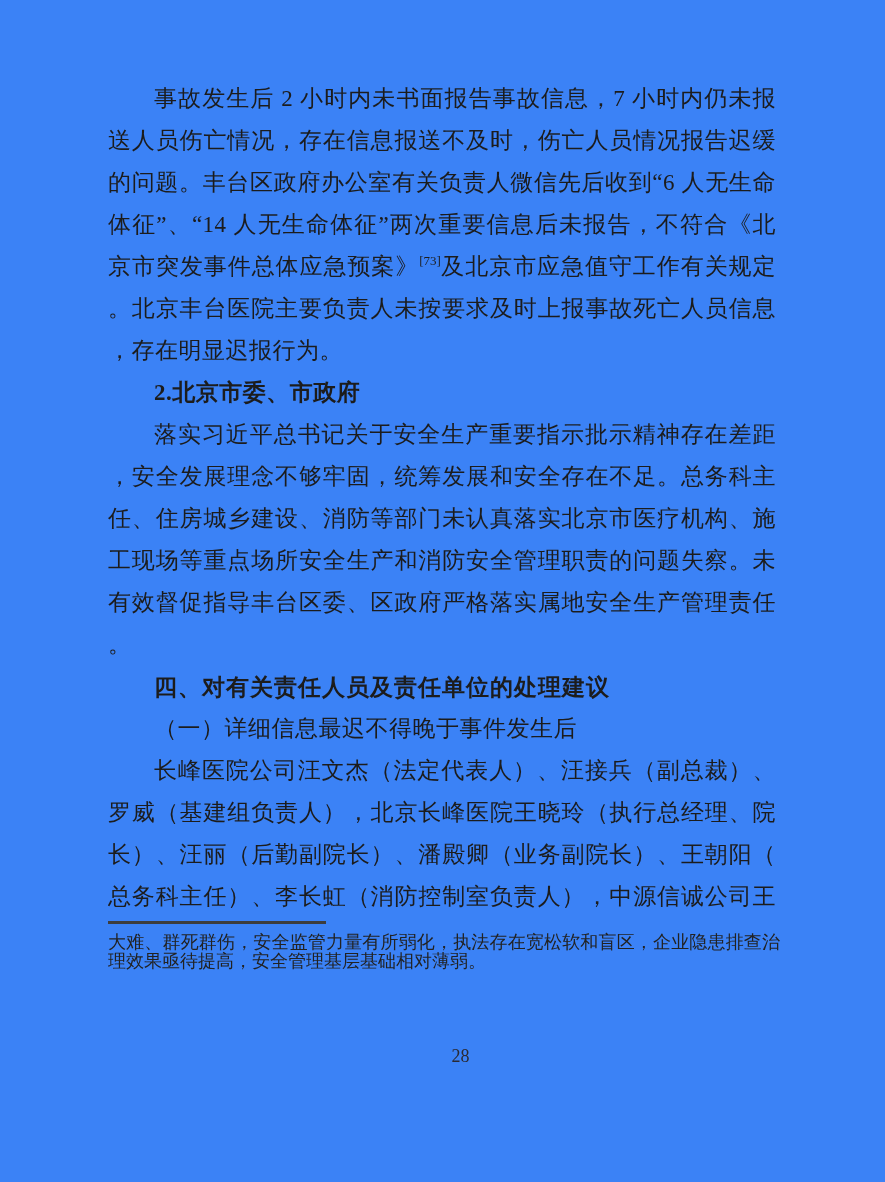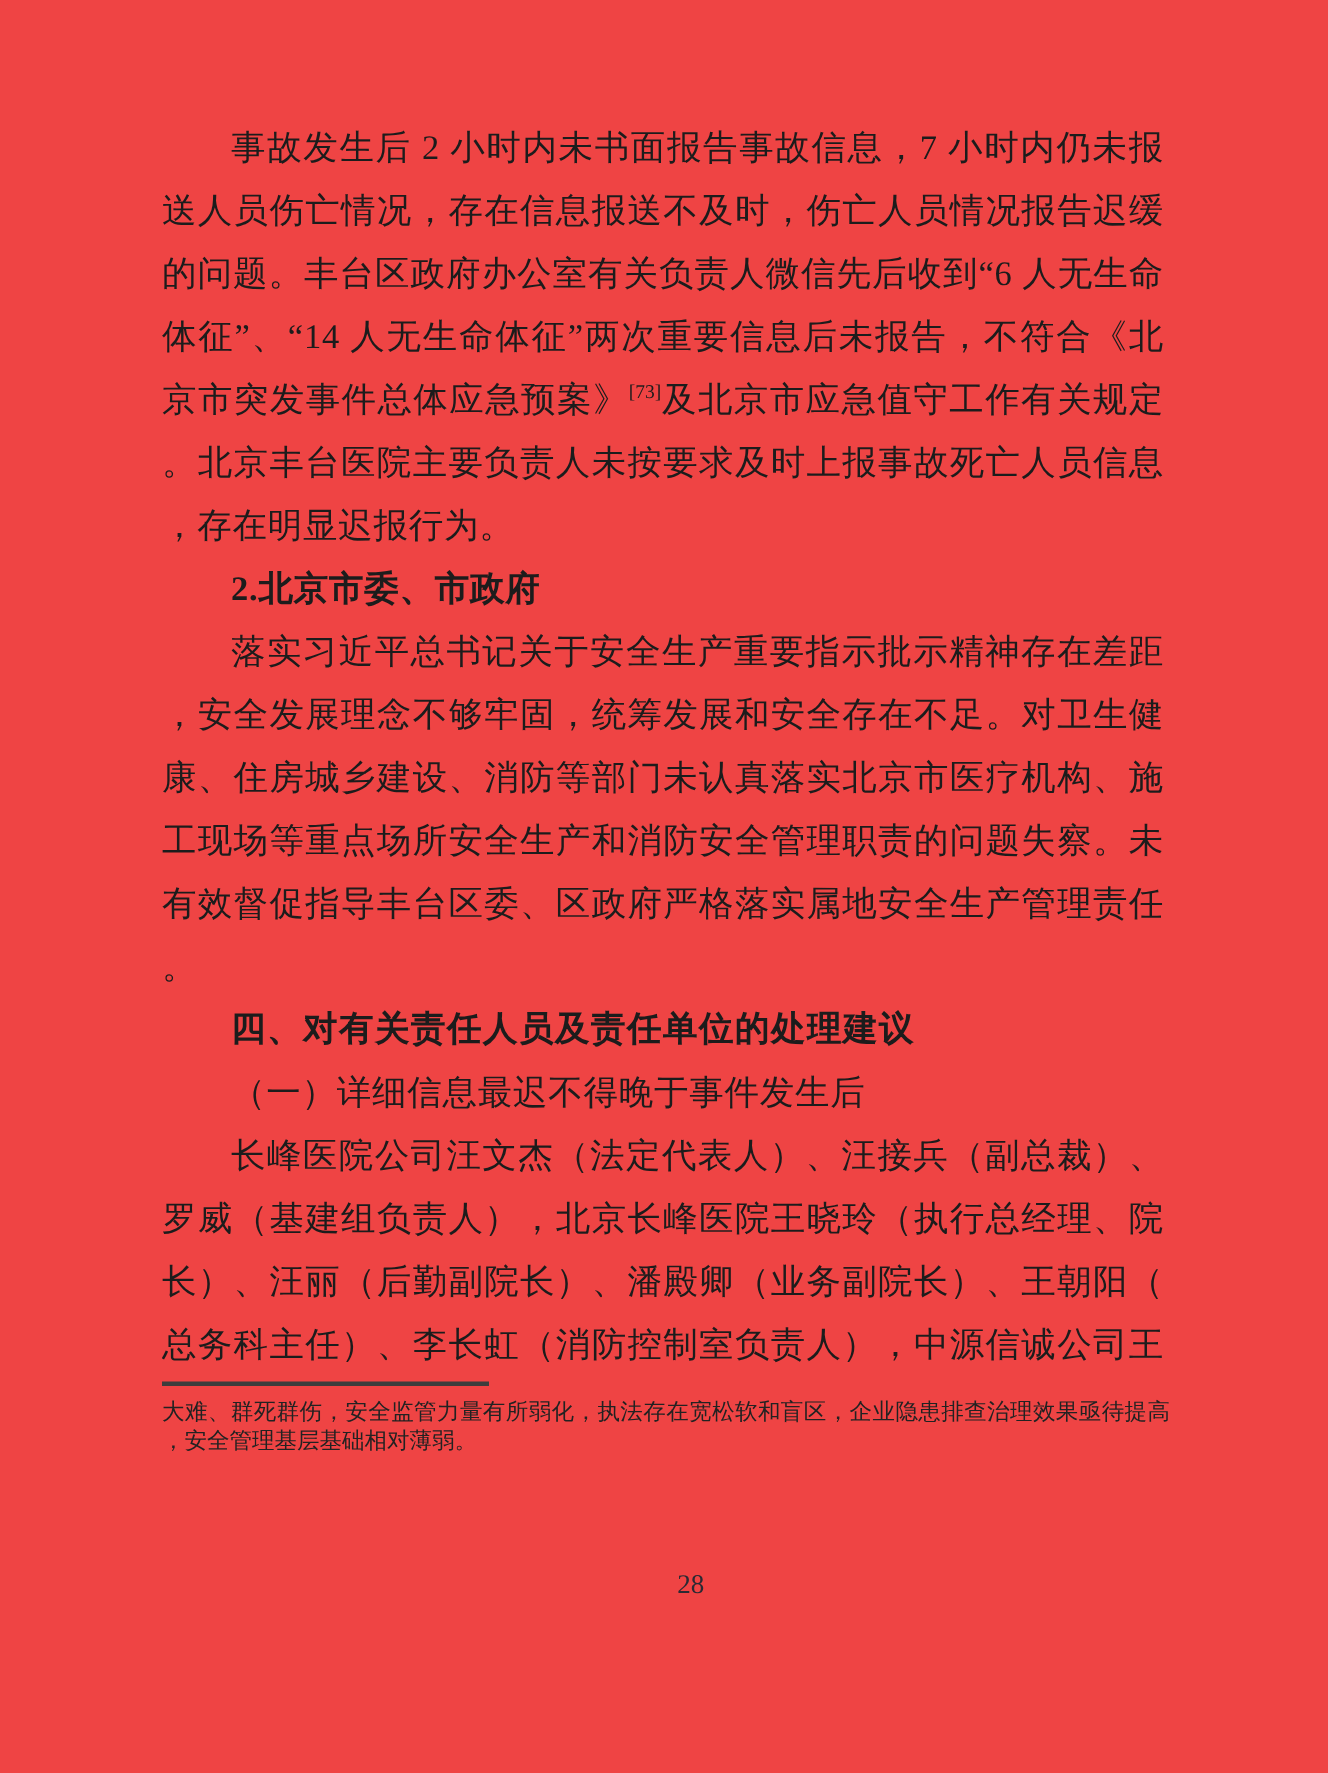--- a/index.html
+++ b/index.html
@@ -4,21 +4,21 @@
 <style>
   html, body {
     margin: 0;
     padding: 0;
     background: #ffffff;
   }
   .page {
     position: relative;
     width: 885px;
     height: 1182px;
-    background: #ef4444;
+    background: #3b82f6;
     overflow: hidden;
     font-family: "Liberation Serif", "DejaVu Serif", serif;
     color: #1c1c1c;
   }
   
   .text-block {
     position: absolute;
     left: 108px;
     top: 78px;
     width: 668px;
@@ -34,39 +34,39 @@
   }
   .text-block p {
     margin: 0;
     text-indent: 2em;
   }
   .heading-num {
     font-weight: bold;
   }
   .heading-section {
     font-weight: bold;
-    font-family: Liberation Mono, monospace;
+    font-family: Liberation Sans, sans-serif;
     letter-spacing: 1px;
   }
   .heading-sub {
     font-weight: normal;
   }
   sup.footref {
     font-size: 13px;
     line-height: 0;
     vertical-align: super;
     letter-spacing: 0;
   }
   
   .footnotes {
     position: absolute;
     left: 108px;
     top: 921px;
     width: 672px;
-    font-size: 15px;
+    font-size: 18px;
     line-height: 19px;
     text-align: justify;
     text-justify: inter-character;
     word-break: break-all;
     line-break: anywhere;
     color: #222222;
   }
   .footnote-rule {
     width: 218px;
     height: 0;
@@ -92,21 +92,21 @@
 <body>
 
 <div class="page">
 
   <div class="text-block">
 
     <p><span>事故发生后 2 小时内未书面报告事故信息，7 小时内仍未报送人员伤亡情况，存在信息报送不及时，伤亡人员情况报告迟缓的问题。丰台区政府办公室有关负责人微信先后收到“6 人无生命体征”、“14 人无生命体征”两次重要信息后未报告，不符合《北京市突发事件总体应急预案》</span><sup class="footref">[73]</sup><span>及北京市应急值守工作有关规定。北京丰台医院主要负责人未按要求及时上报事故死亡人员信息，存在明显迟报行为。</span></p>
 
     <p class="heading-num">2.北京市委、市政府</p>
 
-    <p>落实习近平总书记关于安全生产重要指示批示精神存在差距，安全发展理念不够牢固，统筹发展和安全存在不足。对卫生健康、住房城乡建设、消防等部门未认真落实北京市医疗机构、施工现场等重点场所安全生产和消防安全管理职责的问题失察。未有效督促指导丰台区委、区政府严格落实属地安全生产管理责任。</p>
+    <p>落实习近平总书记关于安全生产重要指示批示精神存在差距，安全发展理念不够牢固，统筹发展和安全存在不足。总务科主任、住房城乡建设、消防等部门未认真落实北京市医疗机构、施工现场等重点场所安全生产和消防安全管理职责的问题失察。未有效督促指导丰台区委、区政府严格落实属地安全生产管理责任。</p>
 
     <p class="heading-section">四、对有关责任人员及责任单位的处理建议</p>
 
     <p class="heading-sub">（一）详细信息最迟不得晚于事件发生后</p>
 
     <p>长峰医院公司汪文杰（法定代表人）、汪接兵（副总裁）、罗威（基建组负责人），北京长峰医院王晓玲（执行总经理、院长）、汪丽（后勤副院长）、潘殿卿（业务副院长）、王朝阳（总务科主任）、李长虹（消防控制室负责人），中源信诚公司王伟</p>
 
   </div>
 
   <div class="footnotes">

